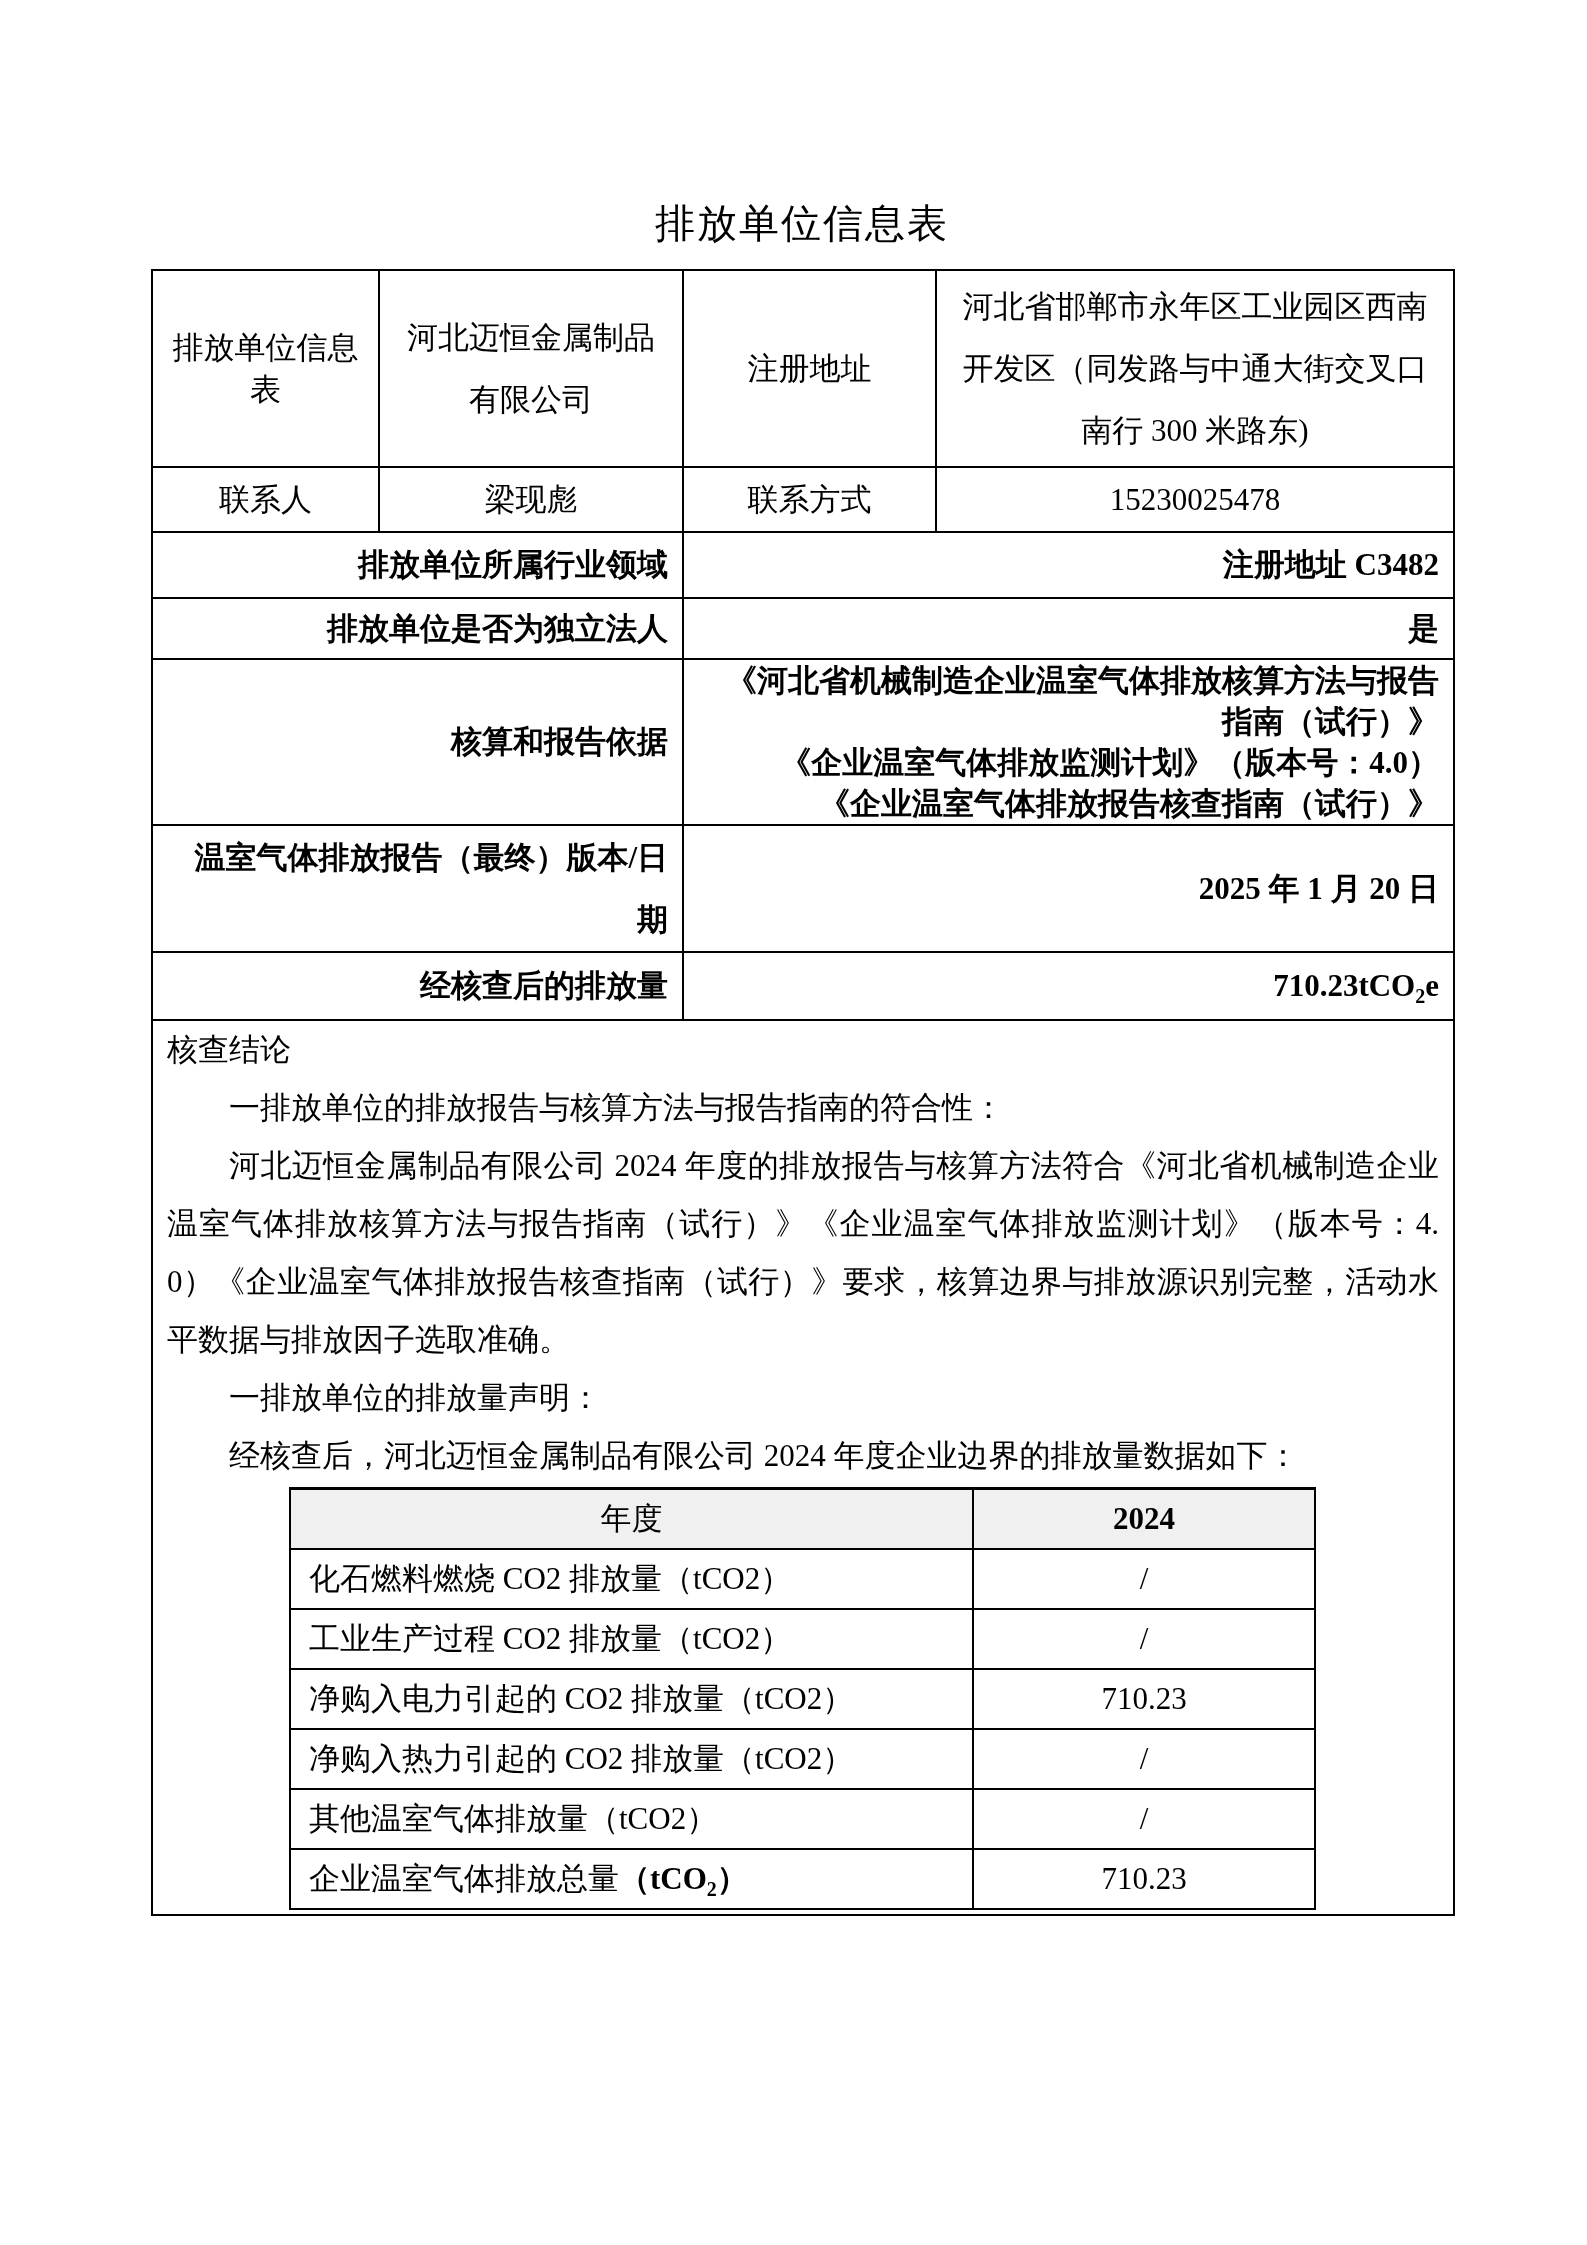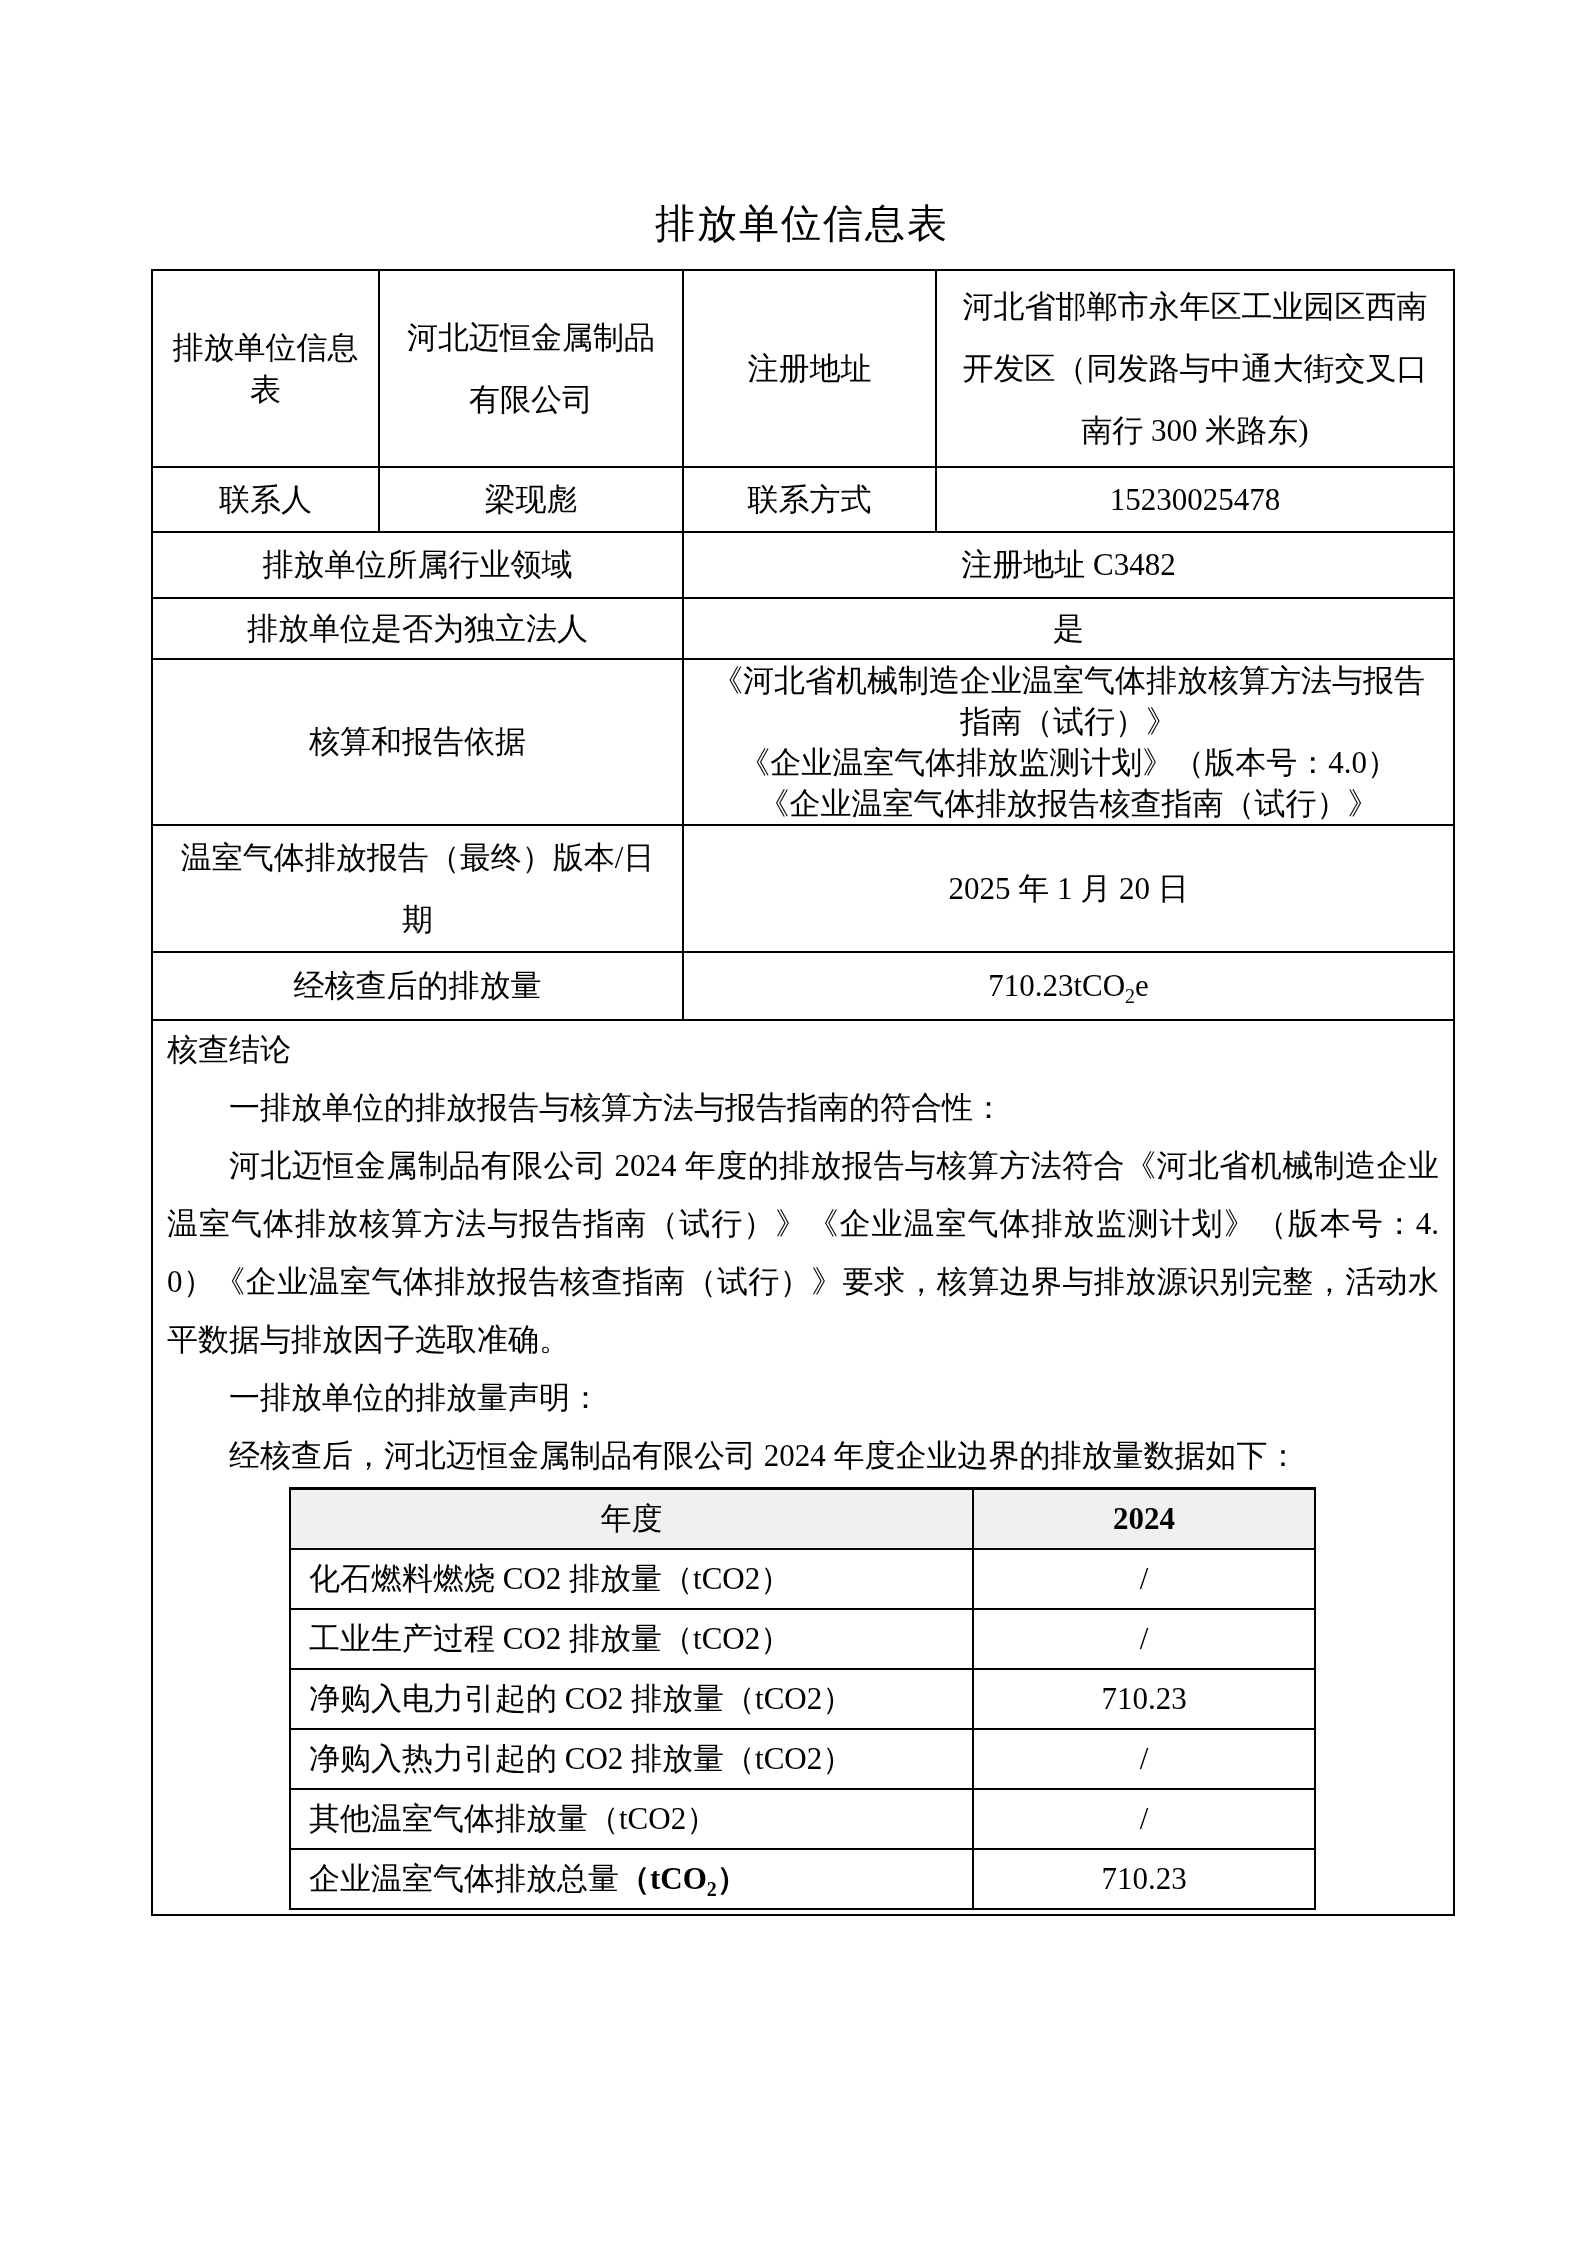--- a/index.html
+++ b/index.html
@@ -38,21 +38,21 @@
   }
   .r1 td { height: 197px; }
   .r2 td { height: 65px; margin-left: 32px; }
   .r3 td { height: 66px; }
   .r4 td { height: 61px; }
   .r5 td { height: 162px; }
   .r6 td { height: 127px; }
   .r7 td { height: 68px; }
 
   .c { text-align: center; }
-  .l { text-align: center; }
+  .l { text-align: right; font-weight: bold; }
   .lh62 { line-height: 62px; }
   .basis-line { line-height: 41px; }
 
   td.concl {
     vertical-align: top;
     padding: 6px 14px 10px 14px;
   }
   .concl-heading { line-height: 58px; }
   td.concl p { margin: 0; line-height: 58px; text-indent: 2em; }
   td.concl p.just { text-align: justify; }

